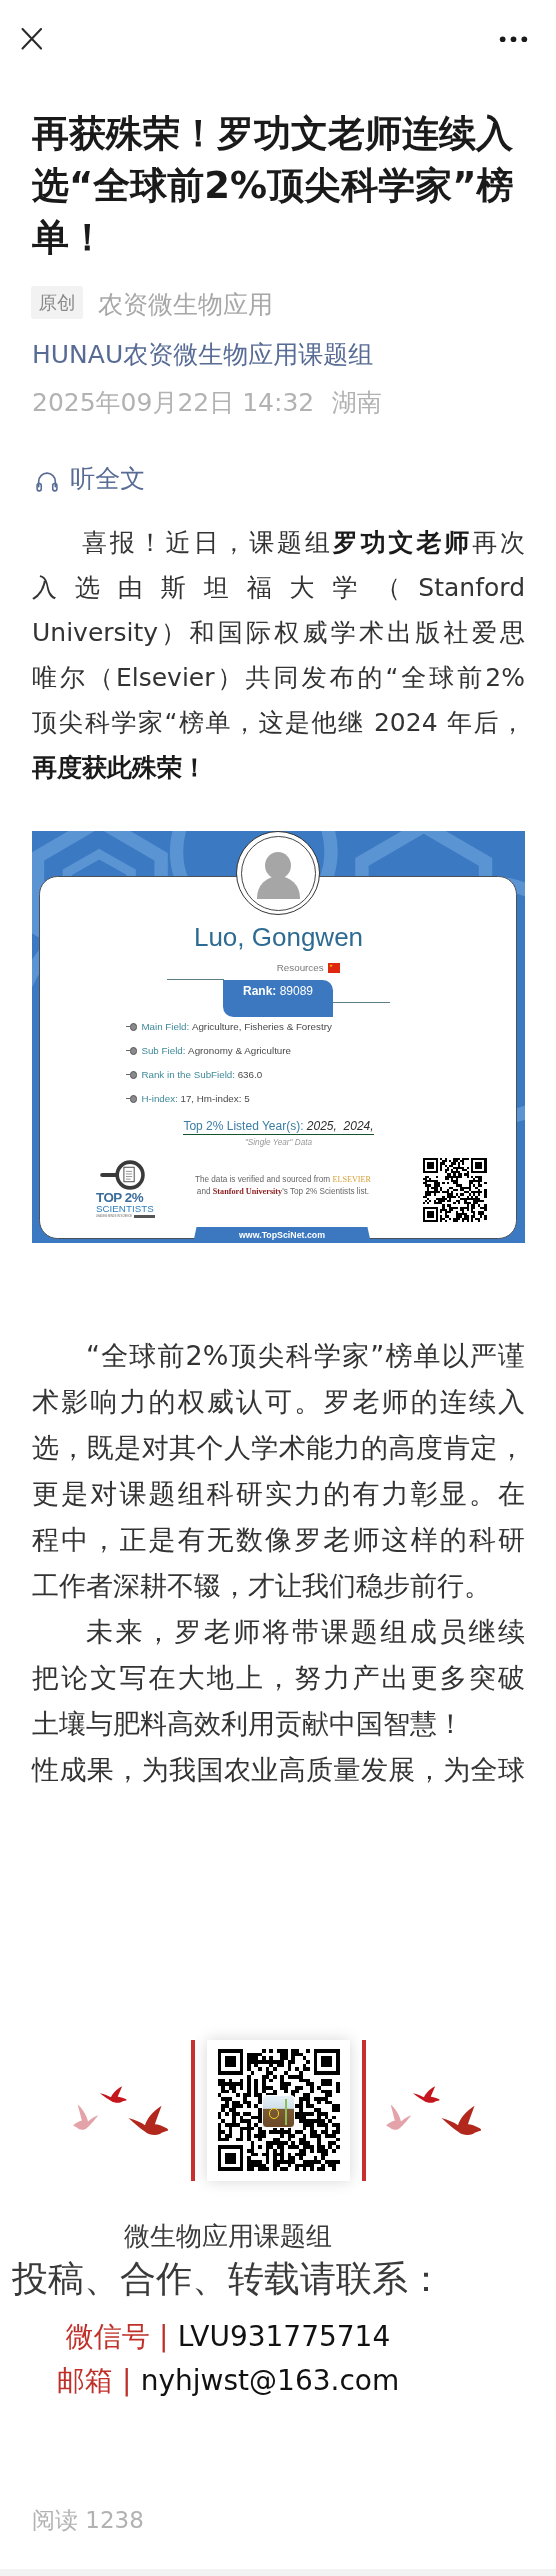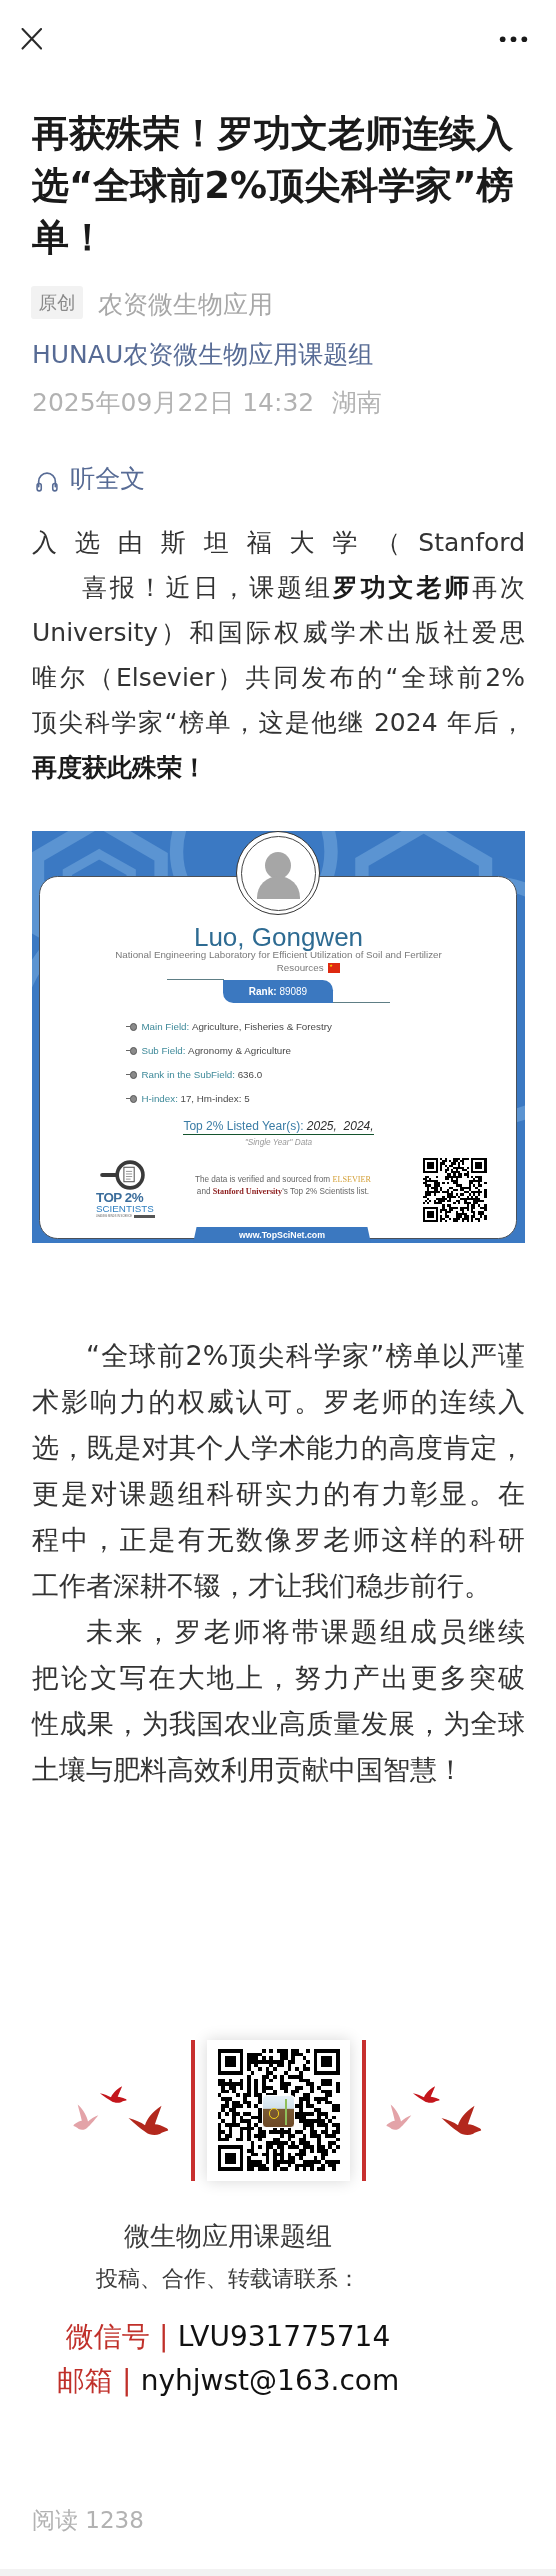--- a/index.html
+++ b/index.html
@@ -73,22 +73,22 @@
   <div class="abs" style="left:35px;top:436px;height:31px;display:flex;align-items:flex-end;margin-top:27px;">
     <svg width="24" height="24" viewBox="0 0 46 46" style="margin-right:11.3px">
       <path d="M7 32 V22 a16 16 0 0 1 32 0 V32" stroke="#576b95" stroke-width="3.2" fill="none" stroke-linecap="round"></path>
       <rect x="4" y="26" width="8" height="14" rx="4" stroke="#576b95" stroke-width="3" fill="none"></rect>
       <rect x="34" y="26" width="8" height="14" rx="4" stroke="#576b95" stroke-width="3" fill="none"></rect>
     </svg>
     <span class="nw" style="font-size:25px;line-height:31px;color:#576b95;">听全文</span>
   </div>
 
   <div class="para p1" style="top:520px">
+    <div class="ln indent"><span>喜报！近日，课题组</span><span class="b">罗功文老师</span><span>再次</span></div>
     <div class="ln">入选由斯坦福大学（Stanford</div>
-    <div class="ln indent"><span>喜报！近日，课题组</span><span class="b">罗功文老师</span><span>再次</span></div>
     <div class="ln">University）和国际权威学术出版社爱思</div>
     <div class="ln">唯尔（Elsevier）共同发布的“全球前2%</div>
     <div class="ln">顶尖科学家“榜单，这是他继 2024 年后，</div>
     <div class="ln last"><span class="b">再度获此殊荣！</span></div>
   </div>
 
   <div class="abs card">
     <svg class="abs" style="left:0;top:0" width="493" height="412" viewBox="0 0 956 800">
       <rect width="956" height="800" fill="#3b79c3"></rect>
       <g fill="none" stroke="#5b94d2" stroke-width="26">
@@ -101,29 +101,28 @@
       </g>
     </svg>
     <div class="abs panel"></div>
 
     <div class="abs" style="left:204px;top:0;width:84px;height:84px;border-radius:50%;background:#fff;border:1px solid #333;"></div>
     <div class="abs" style="left:209px;top:4.6px;width:75px;height:75px;border-radius:50%;border:0.8px solid #444;"></div>
     <div class="abs" style="left:233px;top:20.6px;width:26px;height:27px;border-radius:50%;background:#a6a6a6;"></div>
     <div class="abs" style="left:225px;top:45px;width:43px;height:23px;border-radius:21.6px 21.6px 0 0;background:#a6a6a6;"></div>
 
     <div class="abs ctr" style="top:94px;font-size:26px;line-height:25px;color:#2e6b92;">Luo, Gongwen</div>
-    <div class="abs ctr" style="top:117px;font-size:9.8px;line-height:13.4px;color:#7a7a7a;">National Engineering Laboratory for Efficient Utilization of Soil and Fertilizer</div>
     <div class="abs ctr" style="top:130px;font-size:9.8px;line-height:13.4px;color:#7a7a7a;margin-left:30px;">
       <span>Resources</span>
       <span style="display:inline-block;width:12.4px;height:9.3px;background:#de2910;vertical-align:-1.5px;position:relative;margin-left:1.5px;"><span style="position:absolute;left:1.5px;top:1px;color:#ffde00;font-size:4.1px;line-height:4.1px;">★</span></span>
     </div>
 
     <div class="abs" style="left:135px;top:148px;width:57px;height:1px;background:#5e7e85;"></div>
     <div class="abs" style="left:301px;top:171px;width:57px;height:1px;background:#5e7e85;"></div>
-    <div class="abs nw" style="left:191px;top:149px;width:110px;height:23px;background:#3b78c0;border-radius:0 10.3px 0 10.3px;color:#fff;font-size:10px;line-height:23px;text-align:center;">
+    <div class="abs nw" style="left:191px;top:149px;width:110px;height:37px;background:#3b78c0;border-radius:0 10.3px 0 10.3px;color:#fff;font-size:12px;line-height:23px;text-align:center;">
       <b>Rank:</b> <span>89089</span>
     </div>
 
     <div class="abs field" style="top:188px">
         <span class="bullet">
           <i></i>
           <b></b>
         </span>
         <span class="lbl">Main Field:</span>
         <span class="val">Agriculture, Fisheries &amp; Forestry</span>
@@ -180,22 +179,22 @@
 
   <div class="para p23" style="top:1333px">
     <div class="ln indent">“全球前2%顶尖科学家”榜单以严谨</div>
     <div class="ln">术影响力的权威认可。罗老师的连续入</div>
     <div class="ln">选，既是对其个人学术能力的高度肯定，</div>
     <div class="ln">更是对课题组科研实力的有力彰显。在</div>
     <div class="ln">程中，正是有无数像罗老师这样的科研</div>
     <div class="ln last">工作者深耕不辍，才让我们稳步前行。</div>
     <div class="ln indent">未来，罗老师将带课题组成员继续</div>
     <div class="ln">把论文写在大地上，努力产出更多突破</div>
+    <div class="ln last">土壤与肥料高效利用贡献中国智慧！</div>
     <div class="ln">性成果，为我国农业高质量发展，为全球</div>
-    <div class="ln last">土壤与肥料高效利用贡献中国智慧！</div>
   </div>
 
   <svg class="abs" style="left:72px;top:2084px" width="99" height="54" viewBox="0 0 192 104">
     <use href="#bird" x="53" y="3" width="54" height="34" fill="#c4161c"></use>
     <g transform="translate(52,38) scale(-1,1)">
         <use href="#bird" x="0" y="0" width="50" height="52" fill="#e3a3a8"></use>
       </g>
     <use href="#bird" x="108" y="40" width="80" height="60" fill="#b3281d"></use>
   </svg>
   <svg class="abs" style="left:385px;top:2084px" width="99" height="54" viewBox="0 0 192 104">
@@ -210,21 +209,21 @@
   <div class="abs" style="left:207px;top:2040px;width:143px;height:141px;background:#fff;box-shadow:0 0 14.4px rgba(0,0,0,0.16);"></div>
   <svg class="abs qr" style="left:217px;top:2049px;" width="123" height="122" viewBox="0 0 33 33" shape-rendering="crispEdges">
       <path d="M12 0h1v1h-1zM14 0h1v1h-1zM16 0h1v1h-1zM17 0h1v1h-1zM18 0h1v1h-1zM20 0h1v1h-1zM21 0h1v1h-1zM24 0h1v1h-1zM8 1h1v1h-1zM9 1h1v1h-1zM10 1h1v1h-1zM11 1h1v1h-1zM17 1h1v1h-1zM18 1h1v1h-1zM20 1h1v1h-1zM21 1h1v1h-1zM22 1h1v1h-1zM8 2h1v1h-1zM9 2h1v1h-1zM10 2h1v1h-1zM12 2h1v1h-1zM14 2h1v1h-1zM17 2h1v1h-1zM18 2h1v1h-1zM20 2h1v1h-1zM23 2h1v1h-1zM8 3h1v1h-1zM9 3h1v1h-1zM10 3h1v1h-1zM11 3h1v1h-1zM12 3h1v1h-1zM13 3h1v1h-1zM14 3h1v1h-1zM15 3h1v1h-1zM16 3h1v1h-1zM17 3h1v1h-1zM19 3h1v1h-1zM20 3h1v1h-1zM24 3h1v1h-1zM8 4h1v1h-1zM10 4h1v1h-1zM14 4h1v1h-1zM16 4h1v1h-1zM17 4h1v1h-1zM19 4h1v1h-1zM23 4h1v1h-1zM8 5h1v1h-1zM11 5h1v1h-1zM13 5h1v1h-1zM15 5h1v1h-1zM19 5h1v1h-1zM21 5h1v1h-1zM23 5h1v1h-1zM24 5h1v1h-1zM9 6h1v1h-1zM13 6h1v1h-1zM14 6h1v1h-1zM18 6h1v1h-1zM22 6h1v1h-1zM8 7h1v1h-1zM12 7h1v1h-1zM13 7h1v1h-1zM15 7h1v1h-1zM17 7h1v1h-1zM19 7h1v1h-1zM20 7h1v1h-1zM21 7h1v1h-1zM22 7h1v1h-1zM0 8h1v1h-1zM1 8h1v1h-1zM3 8h1v1h-1zM6 8h1v1h-1zM8 8h1v1h-1zM10 8h1v1h-1zM12 8h1v1h-1zM14 8h1v1h-1zM17 8h1v1h-1zM22 8h1v1h-1zM23 8h1v1h-1zM24 8h1v1h-1zM28 8h1v1h-1zM29 8h1v1h-1zM30 8h1v1h-1zM0 9h1v1h-1zM1 9h1v1h-1zM2 9h1v1h-1zM3 9h1v1h-1zM4 9h1v1h-1zM5 9h1v1h-1zM6 9h1v1h-1zM8 9h1v1h-1zM10 9h1v1h-1zM12 9h1v1h-1zM17 9h1v1h-1zM18 9h1v1h-1zM19 9h1v1h-1zM24 9h1v1h-1zM25 9h1v1h-1zM28 9h1v1h-1zM29 9h1v1h-1zM30 9h1v1h-1zM32 9h1v1h-1zM1 10h1v1h-1zM3 10h1v1h-1zM4 10h1v1h-1zM6 10h1v1h-1zM8 10h1v1h-1zM10 10h1v1h-1zM12 10h1v1h-1zM13 10h1v1h-1zM14 10h1v1h-1zM17 10h1v1h-1zM18 10h1v1h-1zM21 10h1v1h-1zM22 10h1v1h-1zM25 10h1v1h-1zM27 10h1v1h-1zM32 10h1v1h-1zM1 11h1v1h-1zM2 11h1v1h-1zM4 11h1v1h-1zM8 11h1v1h-1zM10 11h1v1h-1zM12 11h1v1h-1zM15 11h1v1h-1zM18 11h1v1h-1zM20 11h1v1h-1zM21 11h1v1h-1zM25 11h1v1h-1zM28 11h1v1h-1zM29 11h1v1h-1zM30 11h1v1h-1zM32 11h1v1h-1zM0 12h1v1h-1zM5 12h1v1h-1zM7 12h1v1h-1zM8 12h1v1h-1zM10 12h1v1h-1zM11 12h1v1h-1zM13 12h1v1h-1zM14 12h1v1h-1zM15 12h1v1h-1zM20 12h1v1h-1zM23 12h1v1h-1zM24 12h1v1h-1zM29 12h1v1h-1zM30 12h1v1h-1zM1 13h1v1h-1zM2 13h1v1h-1zM3 13h1v1h-1zM7 13h1v1h-1zM11 13h1v1h-1zM13 13h1v1h-1zM14 13h1v1h-1zM15 13h1v1h-1zM17 13h1v1h-1zM18 13h1v1h-1zM19 13h1v1h-1zM22 13h1v1h-1zM23 13h1v1h-1zM24 13h1v1h-1zM26 13h1v1h-1zM27 13h1v1h-1zM28 13h1v1h-1zM29 13h1v1h-1zM2 14h1v1h-1zM4 14h1v1h-1zM5 14h1v1h-1zM7 14h1v1h-1zM8 14h1v1h-1zM11 14h1v1h-1zM12 14h1v1h-1zM17 14h1v1h-1zM18 14h1v1h-1zM22 14h1v1h-1zM24 14h1v1h-1zM27 14h1v1h-1zM29 14h1v1h-1zM30 14h1v1h-1zM1 15h1v1h-1zM2 15h1v1h-1zM4 15h1v1h-1zM5 15h1v1h-1zM6 15h1v1h-1zM8 15h1v1h-1zM10 15h1v1h-1zM14 15h1v1h-1zM16 15h1v1h-1zM17 15h1v1h-1zM18 15h1v1h-1zM20 15h1v1h-1zM21 15h1v1h-1zM22 15h1v1h-1zM24 15h1v1h-1zM25 15h1v1h-1zM31 15h1v1h-1zM32 15h1v1h-1zM1 16h1v1h-1zM3 16h1v1h-1zM4 16h1v1h-1zM11 16h1v1h-1zM12 16h1v1h-1zM13 16h1v1h-1zM14 16h1v1h-1zM22 16h1v1h-1zM26 16h1v1h-1zM27 16h1v1h-1zM31 16h1v1h-1zM32 16h1v1h-1zM0 17h1v1h-1zM2 17h1v1h-1zM4 17h1v1h-1zM5 17h1v1h-1zM7 17h1v1h-1zM8 17h1v1h-1zM11 17h1v1h-1zM12 17h1v1h-1zM14 17h1v1h-1zM15 17h1v1h-1zM16 17h1v1h-1zM18 17h1v1h-1zM20 17h1v1h-1zM21 17h1v1h-1zM22 17h1v1h-1zM23 17h1v1h-1zM24 17h1v1h-1zM25 17h1v1h-1zM27 17h1v1h-1zM28 17h1v1h-1zM29 17h1v1h-1zM0 18h1v1h-1zM4 18h1v1h-1zM6 18h1v1h-1zM9 18h1v1h-1zM10 18h1v1h-1zM11 18h1v1h-1zM12 18h1v1h-1zM17 18h1v1h-1zM19 18h1v1h-1zM20 18h1v1h-1zM21 18h1v1h-1zM22 18h1v1h-1zM23 18h1v1h-1zM27 18h1v1h-1zM29 18h1v1h-1zM31 18h1v1h-1zM1 19h1v1h-1zM4 19h1v1h-1zM6 19h1v1h-1zM7 19h1v1h-1zM8 19h1v1h-1zM11 19h1v1h-1zM12 19h1v1h-1zM13 19h1v1h-1zM15 19h1v1h-1zM17 19h1v1h-1zM20 19h1v1h-1zM22 19h1v1h-1zM23 19h1v1h-1zM24 19h1v1h-1zM25 19h1v1h-1zM26 19h1v1h-1zM27 19h1v1h-1zM28 19h1v1h-1zM30 19h1v1h-1zM0 20h1v1h-1zM2 20h1v1h-1zM3 20h1v1h-1zM4 20h1v1h-1zM5 20h1v1h-1zM8 20h1v1h-1zM10 20h1v1h-1zM14 20h1v1h-1zM16 20h1v1h-1zM17 20h1v1h-1zM18 20h1v1h-1zM19 20h1v1h-1zM23 20h1v1h-1zM24 20h1v1h-1zM25 20h1v1h-1zM27 20h1v1h-1zM28 20h1v1h-1zM29 20h1v1h-1zM31 20h1v1h-1zM32 20h1v1h-1zM0 21h1v1h-1zM3 21h1v1h-1zM6 21h1v1h-1zM7 21h1v1h-1zM8 21h1v1h-1zM9 21h1v1h-1zM11 21h1v1h-1zM15 21h1v1h-1zM17 21h1v1h-1zM19 21h1v1h-1zM23 21h1v1h-1zM25 21h1v1h-1zM29 21h1v1h-1zM32 21h1v1h-1zM0 22h1v1h-1zM1 22h1v1h-1zM3 22h1v1h-1zM6 22h1v1h-1zM8 22h1v1h-1zM11 22h1v1h-1zM12 22h1v1h-1zM14 22h1v1h-1zM15 22h1v1h-1zM16 22h1v1h-1zM17 22h1v1h-1zM18 22h1v1h-1zM19 22h1v1h-1zM21 22h1v1h-1zM22 22h1v1h-1zM25 22h1v1h-1zM26 22h1v1h-1zM28 22h1v1h-1zM29 22h1v1h-1zM31 22h1v1h-1zM32 22h1v1h-1zM0 23h1v1h-1zM2 23h1v1h-1zM3 23h1v1h-1zM6 23h1v1h-1zM8 23h1v1h-1zM10 23h1v1h-1zM11 23h1v1h-1zM12 23h1v1h-1zM17 23h1v1h-1zM19 23h1v1h-1zM20 23h1v1h-1zM23 23h1v1h-1zM25 23h1v1h-1zM26 23h1v1h-1zM27 23h1v1h-1zM29 23h1v1h-1zM30 23h1v1h-1zM31 23h1v1h-1zM0 24h1v1h-1zM1 24h1v1h-1zM2 24h1v1h-1zM5 24h1v1h-1zM6 24h1v1h-1zM8 24h1v1h-1zM11 24h1v1h-1zM15 24h1v1h-1zM16 24h1v1h-1zM19 24h1v1h-1zM22 24h1v1h-1zM23 24h1v1h-1zM27 24h1v1h-1zM32 24h1v1h-1zM9 25h1v1h-1zM13 25h1v1h-1zM14 25h1v1h-1zM15 25h1v1h-1zM16 25h1v1h-1zM17 25h1v1h-1zM18 25h1v1h-1zM20 25h1v1h-1zM22 25h1v1h-1zM23 25h1v1h-1zM24 25h1v1h-1zM27 25h1v1h-1zM30 25h1v1h-1zM31 25h1v1h-1zM9 26h1v1h-1zM11 26h1v1h-1zM13 26h1v1h-1zM14 26h1v1h-1zM16 26h1v1h-1zM17 26h1v1h-1zM19 26h1v1h-1zM20 26h1v1h-1zM21 26h1v1h-1zM23 26h1v1h-1zM24 26h1v1h-1zM25 26h1v1h-1zM27 26h1v1h-1zM28 26h1v1h-1zM30 26h1v1h-1zM32 26h1v1h-1zM8 27h1v1h-1zM9 27h1v1h-1zM13 27h1v1h-1zM15 27h1v1h-1zM17 27h1v1h-1zM22 27h1v1h-1zM23 27h1v1h-1zM25 27h1v1h-1zM27 27h1v1h-1zM28 27h1v1h-1zM29 27h1v1h-1zM31 27h1v1h-1zM9 28h1v1h-1zM10 28h1v1h-1zM12 28h1v1h-1zM13 28h1v1h-1zM15 28h1v1h-1zM16 28h1v1h-1zM17 28h1v1h-1zM19 28h1v1h-1zM21 28h1v1h-1zM22 28h1v1h-1zM23 28h1v1h-1zM28 28h1v1h-1zM29 28h1v1h-1zM8 29h1v1h-1zM13 29h1v1h-1zM15 29h1v1h-1zM17 29h1v1h-1zM19 29h1v1h-1zM20 29h1v1h-1zM22 29h1v1h-1zM26 29h1v1h-1zM28 29h1v1h-1zM8 30h1v1h-1zM9 30h1v1h-1zM10 30h1v1h-1zM11 30h1v1h-1zM13 30h1v1h-1zM15 30h1v1h-1zM16 30h1v1h-1zM17 30h1v1h-1zM18 30h1v1h-1zM19 30h1v1h-1zM20 30h1v1h-1zM23 30h1v1h-1zM24 30h1v1h-1zM25 30h1v1h-1zM26 30h1v1h-1zM27 30h1v1h-1zM29 30h1v1h-1zM30 30h1v1h-1zM31 30h1v1h-1zM32 30h1v1h-1zM8 31h1v1h-1zM9 31h1v1h-1zM10 31h1v1h-1zM11 31h1v1h-1zM12 31h1v1h-1zM15 31h1v1h-1zM16 31h1v1h-1zM19 31h1v1h-1zM21 31h1v1h-1zM22 31h1v1h-1zM23 31h1v1h-1zM24 31h1v1h-1zM25 31h1v1h-1zM28 31h1v1h-1zM30 31h1v1h-1zM31 31h1v1h-1zM8 32h1v1h-1zM9 32h1v1h-1zM11 32h1v1h-1zM12 32h1v1h-1zM13 32h1v1h-1zM15 32h1v1h-1zM17 32h1v1h-1zM18 32h1v1h-1zM21 32h1v1h-1zM23 32h1v1h-1zM25 32h1v1h-1zM27 32h1v1h-1zM28 32h1v1h-1zM31 32h1v1h-1zM0 0h7v7h-7z M1 1v5h5v-5z M2 2h3v3h-3zM26 0h7v7h-7z M27 1v5h5v-5z M28 2h3v3h-3zM0 26h7v7h-7z M1 27v5h5v-5z M2 28h3v3h-3z" fill="#000" fill-rule="evenodd"></path>
     </svg>
   <div class="abs" style="left:262px;top:2095px;width:33px;height:33px;border:1.5px solid #fff;border-radius:4.1px;background:linear-gradient(#e6f0f6 0%,#cfe0ea 40%,#7a5a34 42%,#6d4a28 100%);overflow:hidden;">
     <div style="position:absolute;left:6.2px;top:12.4px;width:10.3px;height:10.3px;border-radius:50%;border:1.5px solid #f2d21b;"></div>
     <div style="position:absolute;left:21.6px;top:3.1px;width:2.1px;height:26px;background:#8fbf5a;"></div>
   </div>
 
   <div class="abs promo-line" style="top:2221px;font-size:26px;line-height:31px;color:#3a3a3a;">微生物应用课题组</div>
-  <div class="abs promo-line" style="top:2263px;font-size:22px;line-height:31px;color:#3a3a3a;">投稿、合作、转载请联系：</div>
+  <div class="abs promo-line" style="top:2263px;font-size:36px;line-height:31px;color:#3a3a3a;">投稿、合作、转载请联系：</div>
   <div class="abs promo-line" style="top:2320px;font-size:28px;line-height:34px;text-align:center;">
     <span style="color:#c0302a">微信号</span><span style="color:#c0302a;margin:0 9.3px;">|</span><span style="color:#111">LVU931775714</span>
   </div>
   <div class="abs promo-line" style="top:2364px;font-size:28px;line-height:34px;">
     <span style="color:#c0302a">邮箱</span><span style="color:#c0302a;margin:0 9.3px;">|</span><span style="color:#111">nyhjwst@163.com</span>
   </div>
 
   <div class="abs nw" style="left:32px;top:2505px;font-size:23px;line-height:31px;color:#b2b2b2;">
     <span>阅读</span> <span>1238</span>
   </div>

